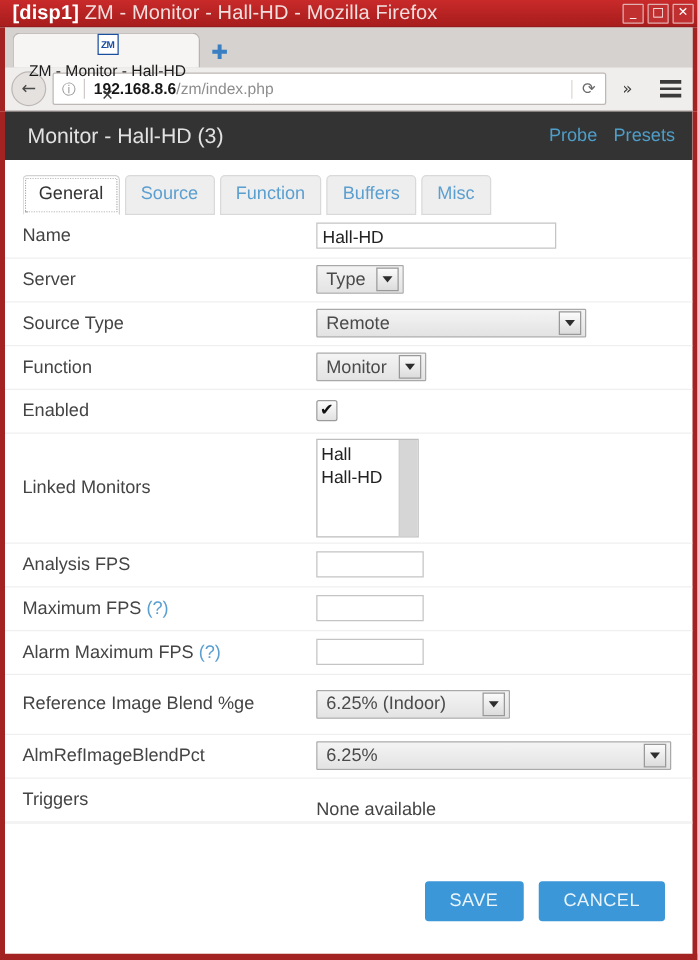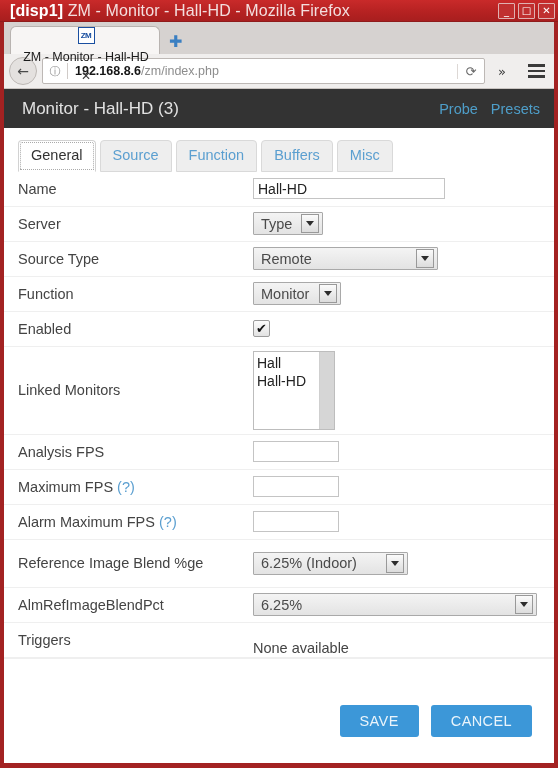--- a/index.html
+++ b/index.html
@@ -309,21 +309,21 @@
     flex: 0 0 auto;
   }
   .sel .arrowbox::after {
     content: "";
     width: 0; height: 0;
     border-left: 4px solid transparent;
     border-right: 4px solid transparent;
     border-top: 5px solid #2d2d2d;
   }
   .sel.w-server { width: 70px; }
-  .sel.w-source { width: 185px; justify-content: flex-end; }
+  .sel.w-source { width: 216px; justify-content: flex-end; }
   .sel.w-function { width: 88px; }
   .sel.w-blend { width: 155px; }
   .sel.w-almref { width: 284px; }
 
   .chk {
     width: 15px; height: 15px;
     border: 1px solid #9b9b9b;
     background: linear-gradient(to bottom, #fcfcfc 0%, #e2e2e2 100%);
     border-radius: 2px;
     display: flex; align-items: center; justify-content: center;

